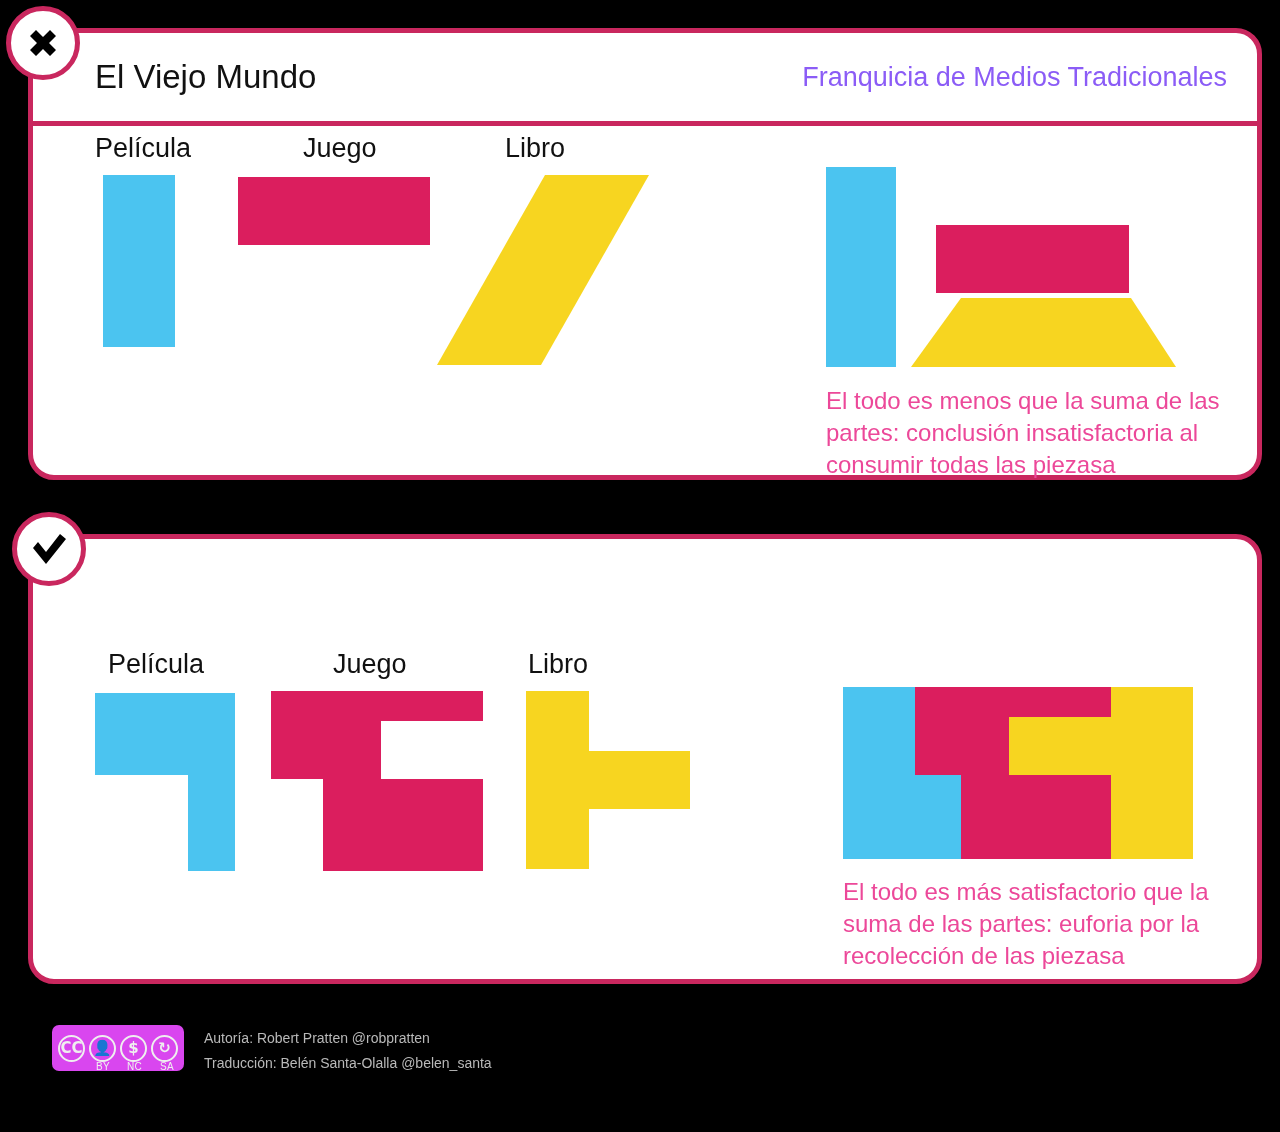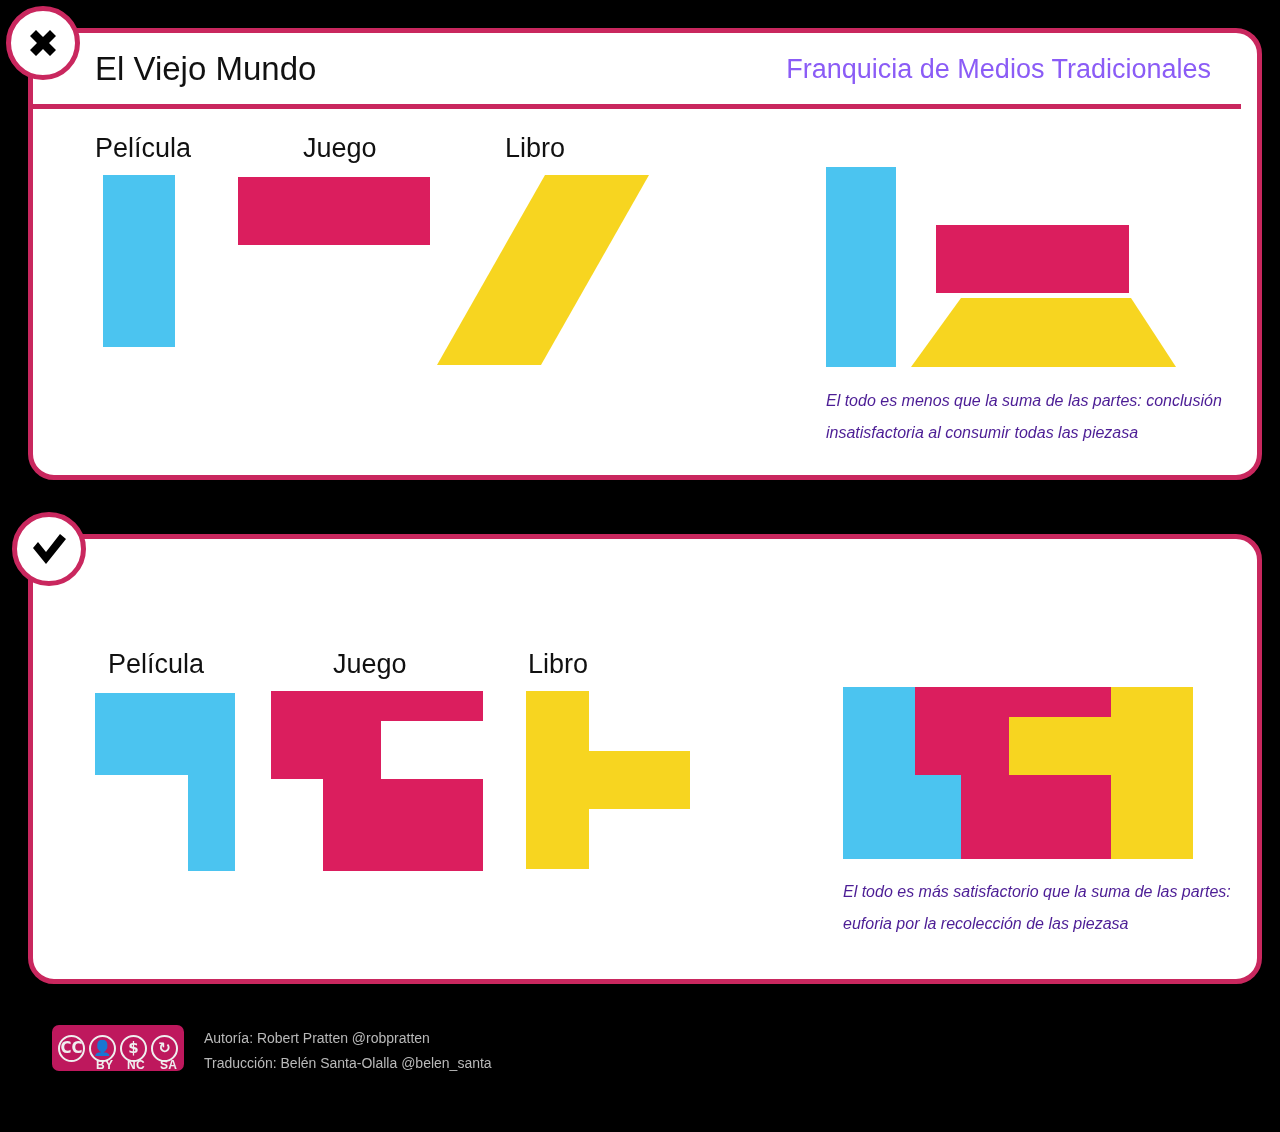--- a/index.html
+++ b/index.html
@@ -21,22 +21,22 @@
     background: #ffffff;
     border: 5px solid #c9275e;
     border-radius: 26px;
     box-sizing: border-box;
   }
   #panel-old  { left: 28px; top: 28px;  width: 1234px; height: 452px; }
   #panel-new  { left: 28px; top: 534px; width: 1234px; height: 450px; }
 
   .panel-header {
     position: absolute;
-    left: 0; right: 16px; top: 0;
-    height: 76px;
+    left: 0; right: 0; top: 0;
+    height: 93px;
     border-bottom: 5px solid #c9275e;
     box-sizing: border-box;
   }
   .panel-title {
     position: absolute;
     left: 62px;
     top: 50%;
     transform: translateY(-50%);
     font-size: 33px;
     color: #111111;
@@ -84,39 +84,38 @@
     color: #111111;
     white-space: nowrap;
   }
 
   
   .shape { position: absolute; }
 
   
   .caption {
     position: absolute;
-    font-size: 16px;
+    font-size: 24px;
     line-height: 32px;
-    color: #4c1d95;
+    color: #ec4899;
     width: 420px;
-    font-style: italic;
   }
 
   
   #footer {
     position: absolute;
     left: 52px;
     top: 1025px;
     display: flex;
     align-items: flex-start;
   }
   #cc-badge {
     width: 132px;
     height: 46px;
-    background: #be185d;
+    background: #d946ef;
     border-radius: 7px;
     display: flex;
     align-items: center;
     justify-content: space-around;
     padding: 0 4px;
     box-sizing: border-box;
     position: relative;
   }
   .cc-circle {
     width: 27px;
@@ -128,22 +127,22 @@
     align-items: center;
     justify-content: center;
     font-size: 15px;
     font-weight: bold;
     box-sizing: border-box;
     font-family: "DejaVu Sans", sans-serif;
   }
   .cc-sub {
     position: absolute;
     bottom: -1px;
-    font-size: 12px;
-    font-weight: bold;
+    font-size: 10px;
+    font-weight: normal;
     color: #efefef;
     letter-spacing: 0.3px;
   }
   #footer-text {
     margin-left: 20px;
     color: #b9b9b9;
     font-size: 14px;
     line-height: 25px;
     padding-top: 1px;
   }

